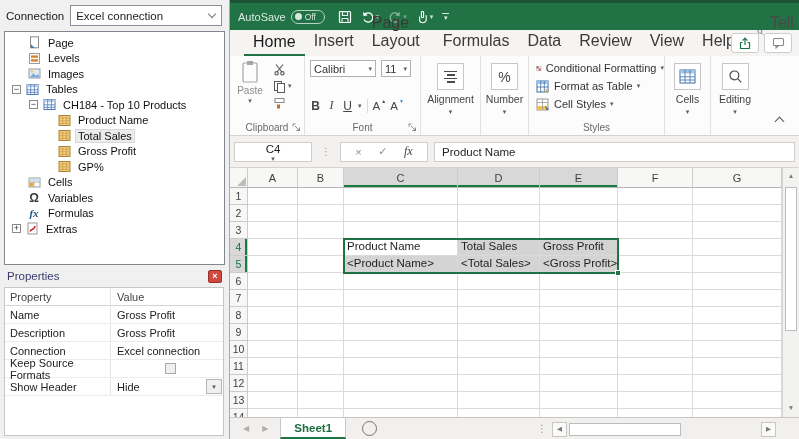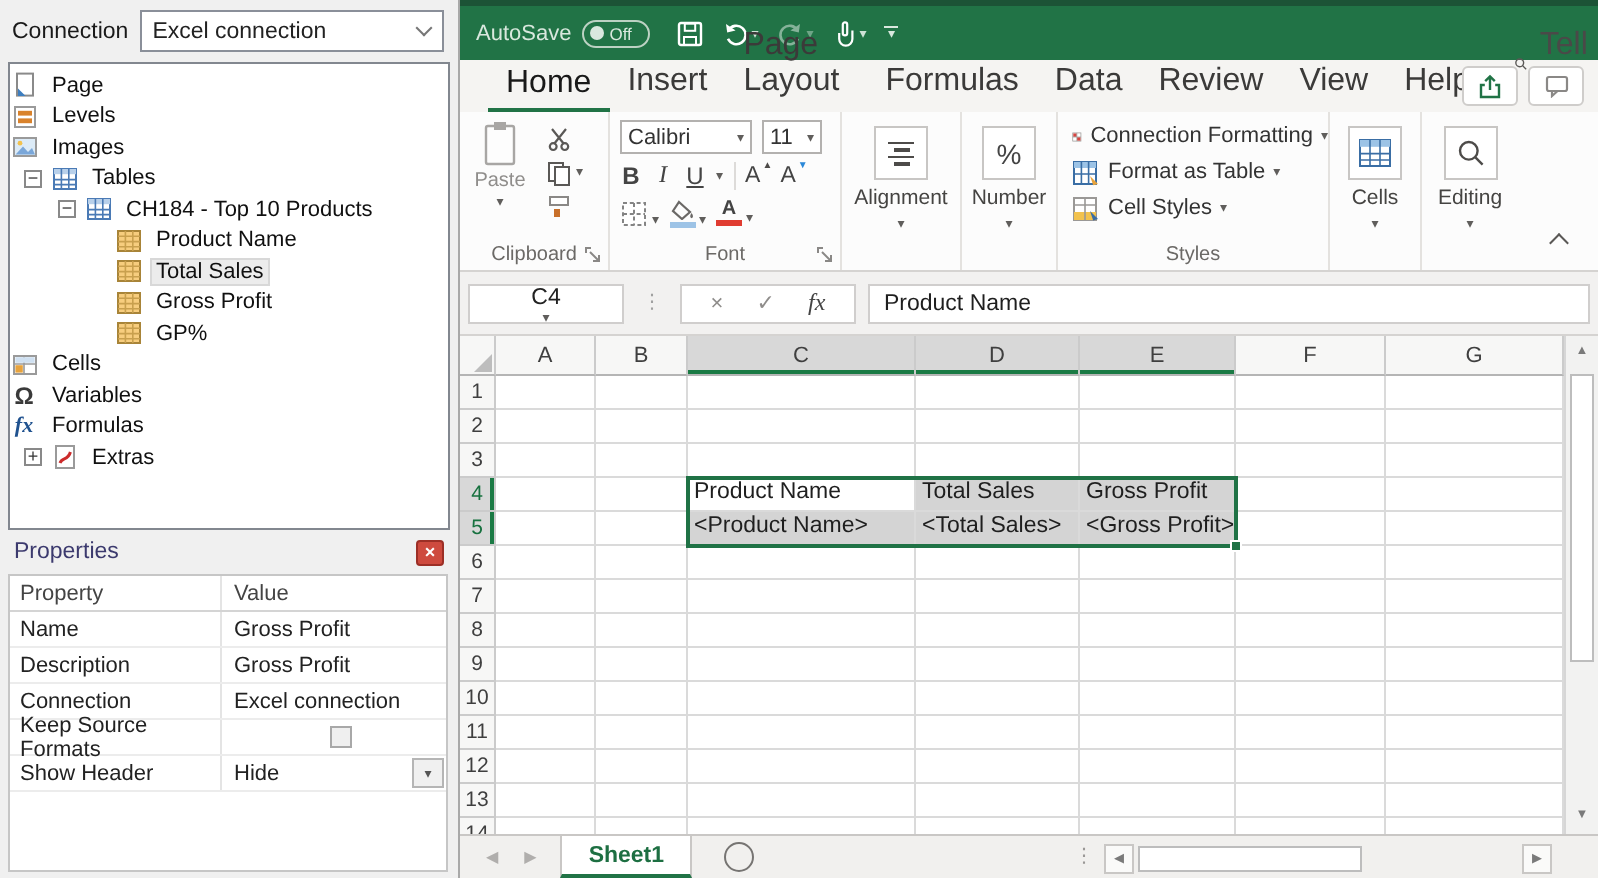--- a/index.html
+++ b/index.html
@@ -10,21 +10,21 @@
   .left-panel { position:absolute; left:0; top:0; width:230px; height:439px; background:#f0f0f0; border-right:1px solid #a9a9a9; }
   .conn-row { position:absolute; top:5px; left:6px; right:7px; height:21px; display:flex; align-items:center; gap:6px; }
   .conn-label { font-size:11.5px; color:#1a1a1a; white-space:nowrap; }
   .combo { flex:1; height:21px; background:#fff; border:1px solid #8a8f99; display:flex; align-items:center; justify-content:space-between; padding:0 6px 0 5px; font-size:11.5px; }
   .chev { width:6px; height:6px; border-right:1.3px solid #767676; border-bottom:1.3px solid #767676; transform:rotate(45deg); margin-top:-3px; }
 
   .tree-box { position:absolute; top:31px; left:4px; width:221px; height:234px; background:#fff; border:1px solid #82878f; padding-top:3px; overflow:hidden; }
   .titem { height:15.5px; display:flex; align-items:center; gap:4px; font-size:11px; color:#101010; white-space:nowrap; }
   .titem .lbl { padding:0 2px; border:1px solid transparent; }
   .titem.selected .lbl { background:#ececec; border:1px solid #d8d8d8; }
-  .ind0 { } .ind0e { padding-left:7px; } .ind1e { padding-left:24px; } .ind2 { padding-left:52px; }
+  .ind0 { padding-left:22px; } .ind0e { padding-left:7px; } .ind1e { padding-left:24px; } .ind2 { padding-left:52px; }
   .exp { width:9px; height:9px; min-width:9px; border:1px solid #898989; background:#fff; font-size:9px; line-height:6px; text-align:center; color:#333; }
   .ticon { display:inline-flex; width:14px; height:14px; align-items:center; justify-content:center; }
   .omega { font-size:12px; color:#3a3a3a; font-weight:bold; }
   .fxg { font-family:"Liberation Serif",serif; font-style:italic; font-size:11px; color:#20528f; font-weight:bold; }
 
   .props-head { position:absolute; top:268px; left:7px; right:7px; height:16px; display:flex; align-items:center; justify-content:space-between; }
   .props-title { color:#3c3a6e; font-size:11.5px; }
   .props-close { width:14px; height:13px; background:#ce4a3e; border:1px solid #9c2f26; border-radius:2px; color:#fff; font-size:9px; line-height:11px; text-align:center; font-weight:bold; cursor:default; }
   .props-table { position:absolute; top:287px; left:4px; right:5px; bottom:3px; background:#fff; border:1px solid #c6c6c6; font-size:11px; }
   .prow { display:flex; height:18px; align-items:center; border-bottom:1px solid #ececec; position:relative; }
@@ -59,21 +59,21 @@
   .ribbon { height:80px; background:#fcfcfc; border-bottom:1px solid #d5d3d1; display:flex; position:relative; }
   .rgroup { position:relative; border-right:1px solid #e4e2df; height:100%; }
   .glabel { position:absolute; bottom:2px; left:0; right:0; text-align:center; font-size:10px; color:#6b6966; }
   .launcher { position:absolute; bottom:3px; right:3px; }
   .gw-clip { width:75px; } .gw-font { width:116px; } .gw-align { width:60px; } .gw-num { width:48px; } .gw-styles { width:136px; } .gw-cells { width:46px; } .gw-edit { width:48px; }
   .clip-inner { display:flex; padding:4px 1px 0 5px; gap:8px; }
   .paste-col { display:flex; flex-direction:column; align-items:center; width:30px; color:#8f8d8b; font-size:10px; gap:1px; }
   .mini-col { display:flex; flex-direction:column; gap:3px; padding-top:2px; }
   .mini-row { height:14px; display:flex; align-items:center; gap:2px; }
   .drop7 { font-size:7px; color:#605e5c; }
-  .font-inner { display:flex; flex-direction:column; padding:4px 3px 0 5px; gap:2px; }
+  .font-inner { display:flex; flex-direction:column; padding:4px 3px 0 5px; gap:20px; }
   .fi-row { display:flex; align-items:center; gap:5px; height:17px; }
   .mini-combo { height:17px; background:#fff; border:1px solid #b3b1af; display:flex; align-items:center; justify-content:space-between; padding:0 3px; font-size:11px; color:#333; }
   .fname { width:66px; } .fsize { width:30px; }
   .biu { font-size:12px; color:#444; width:11px; text-align:center; }
   .b-b { font-weight:bold; } .b-i { font-style:italic; font-family:"Liberation Serif",serif; } .b-u { text-decoration:underline; }
   .vdiv { width:1px; height:14px; background:#dddbd9; }
   .fsz { position:relative; font-size:11.5px; color:#444; padding-right:5px; }
   .fsz .caret { position:absolute; top:-2px; right:-1px; font-size:5px; color:#217346; }
   .colorbtn { display:flex; align-items:flex-end; gap:2px; }
   .swatch { display:flex; flex-direction:column; align-items:center; line-height:10px; }
@@ -501,21 +501,21 @@
 
     <div class="rgroup gw-styles">
       <div class="styles-inner">
         <span class="st-row">
           <svg width="14" height="13" viewBox="0 0 14 13">
               <rect x="1" y="1" width="11" height="11" fill="#fff" stroke="#9a9896"></rect>
               <rect x="1.7" y="1.7" width="4.6" height="4.6" fill="#d64541"></rect>
               <rect x="6.8" y="6.8" width="4.6" height="4.6" fill="#d64541"></rect>
               <path d="M6.5 1 V12 M1 6.5 H12" stroke="#9a9896"></path>
             </svg>
-          <span>Connection Formatting</span>
+          <span>Conditional Formatting</span>
           <span class="drop7">▾</span>
         </span>
         <span class="st-row">
           <svg width="14" height="13" viewBox="0 0 14 13">
               <rect x="1" y="1" width="11" height="11" fill="#fff" stroke="#3a6ea5"></rect>
               <rect x="1" y="1" width="11" height="3" fill="#9cc3e6"></rect>
               <path d="M1 7 H12 M4.7 1 V12 M8.3 1 V12" stroke="#3a6ea5" stroke-width="0.8"></path>
               <path d="M9 8 L13 12 L10.6 12.6 Z" fill="#e8a33d"></path>
             </svg>
           <span>Format as Table</span>

